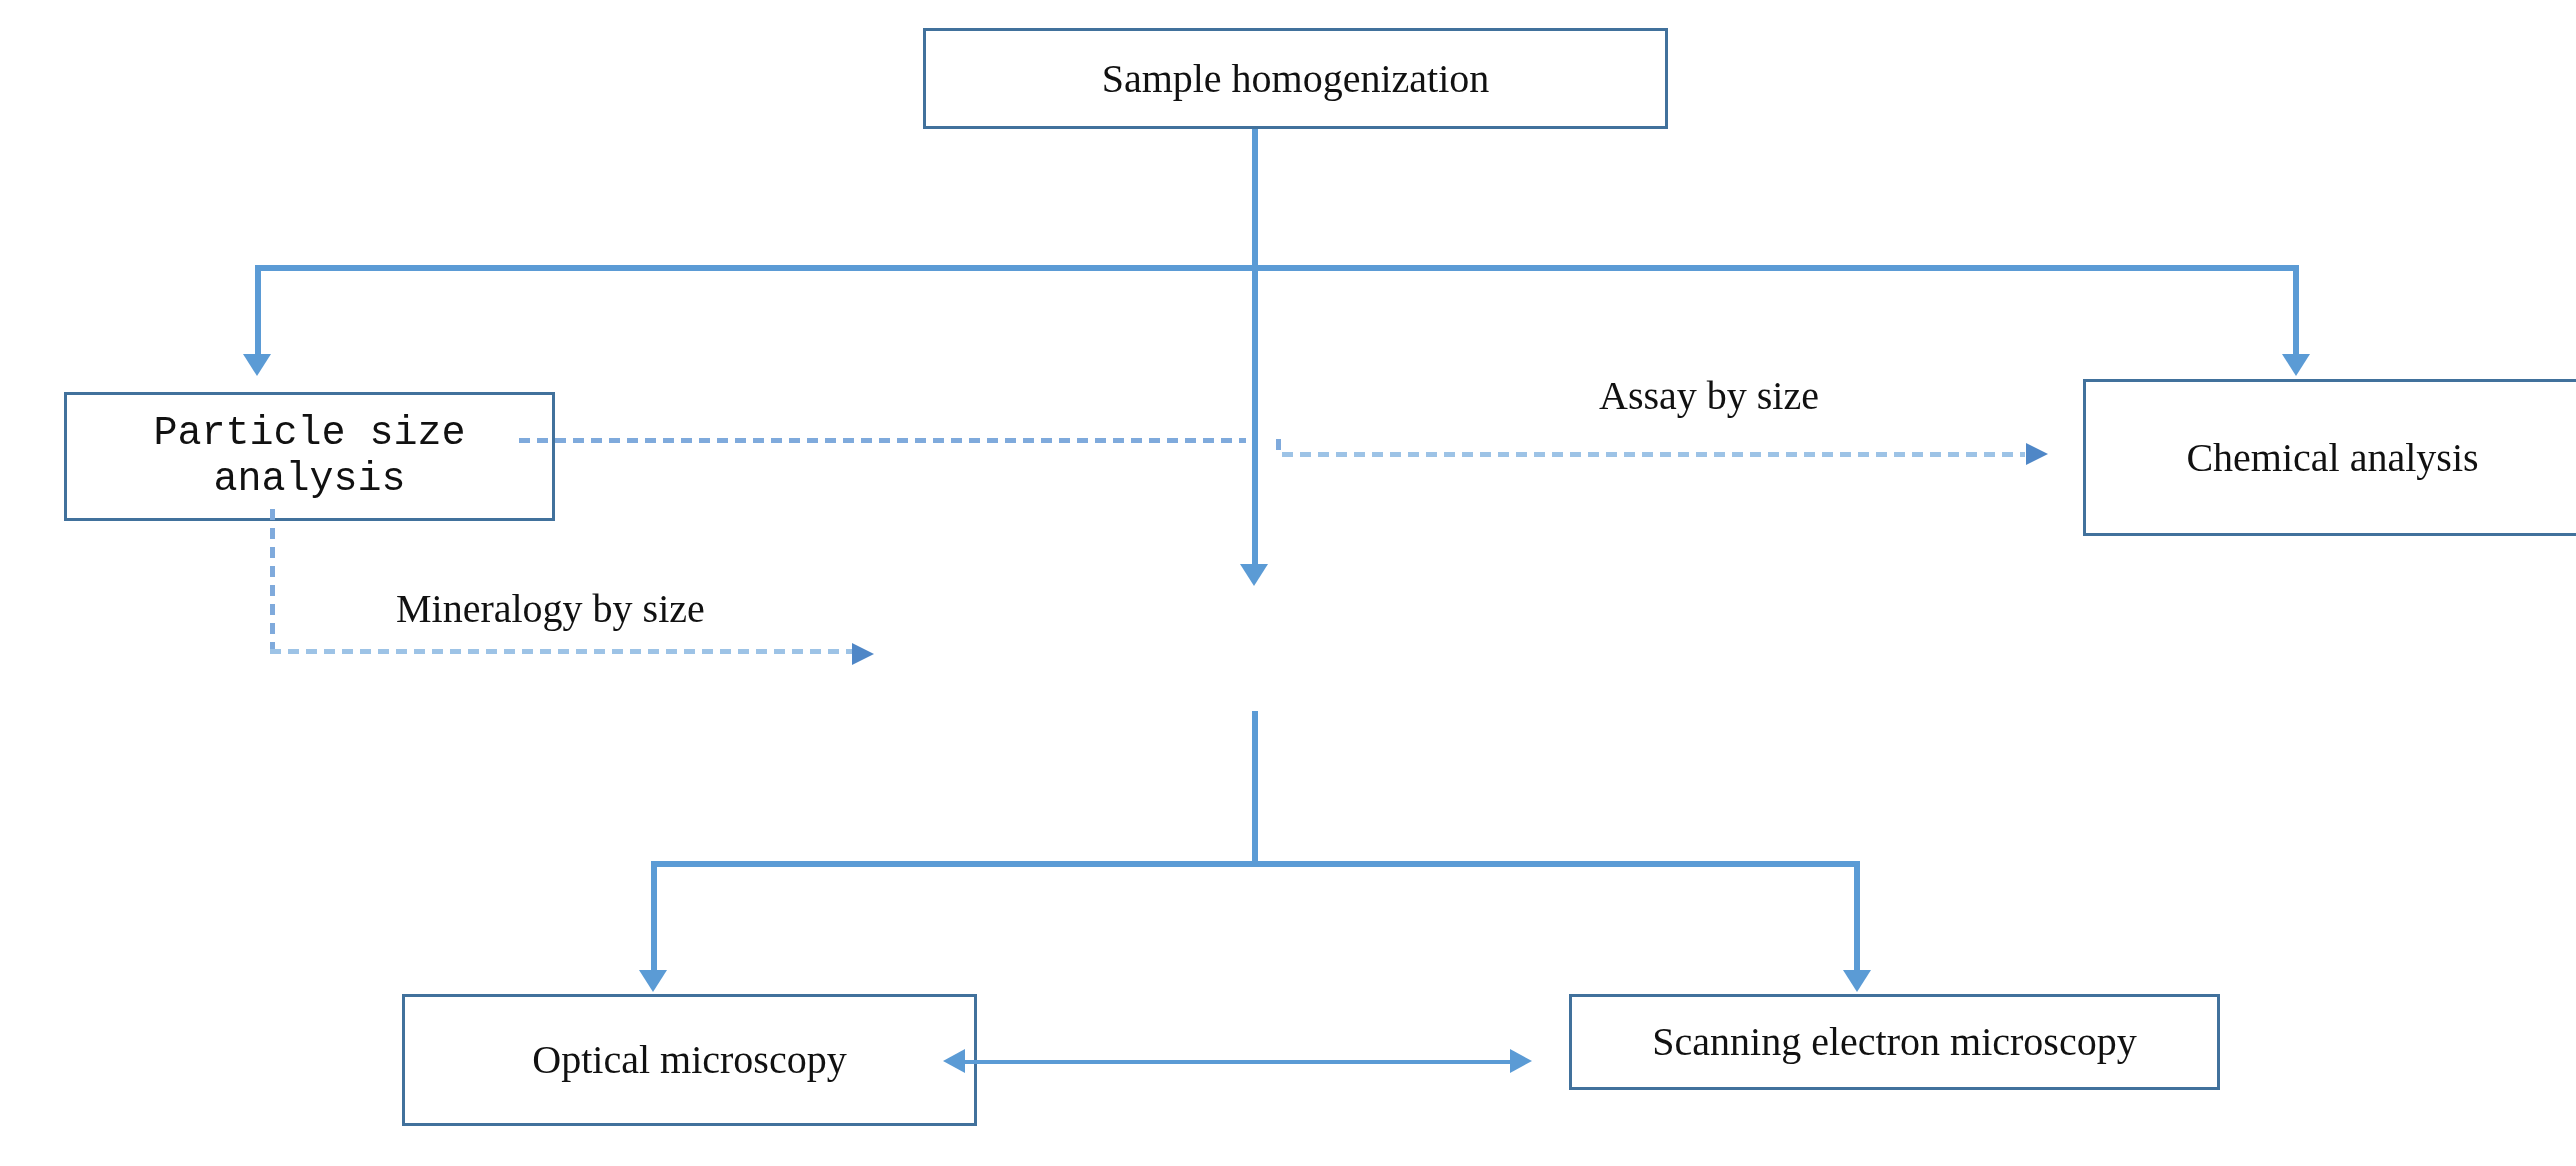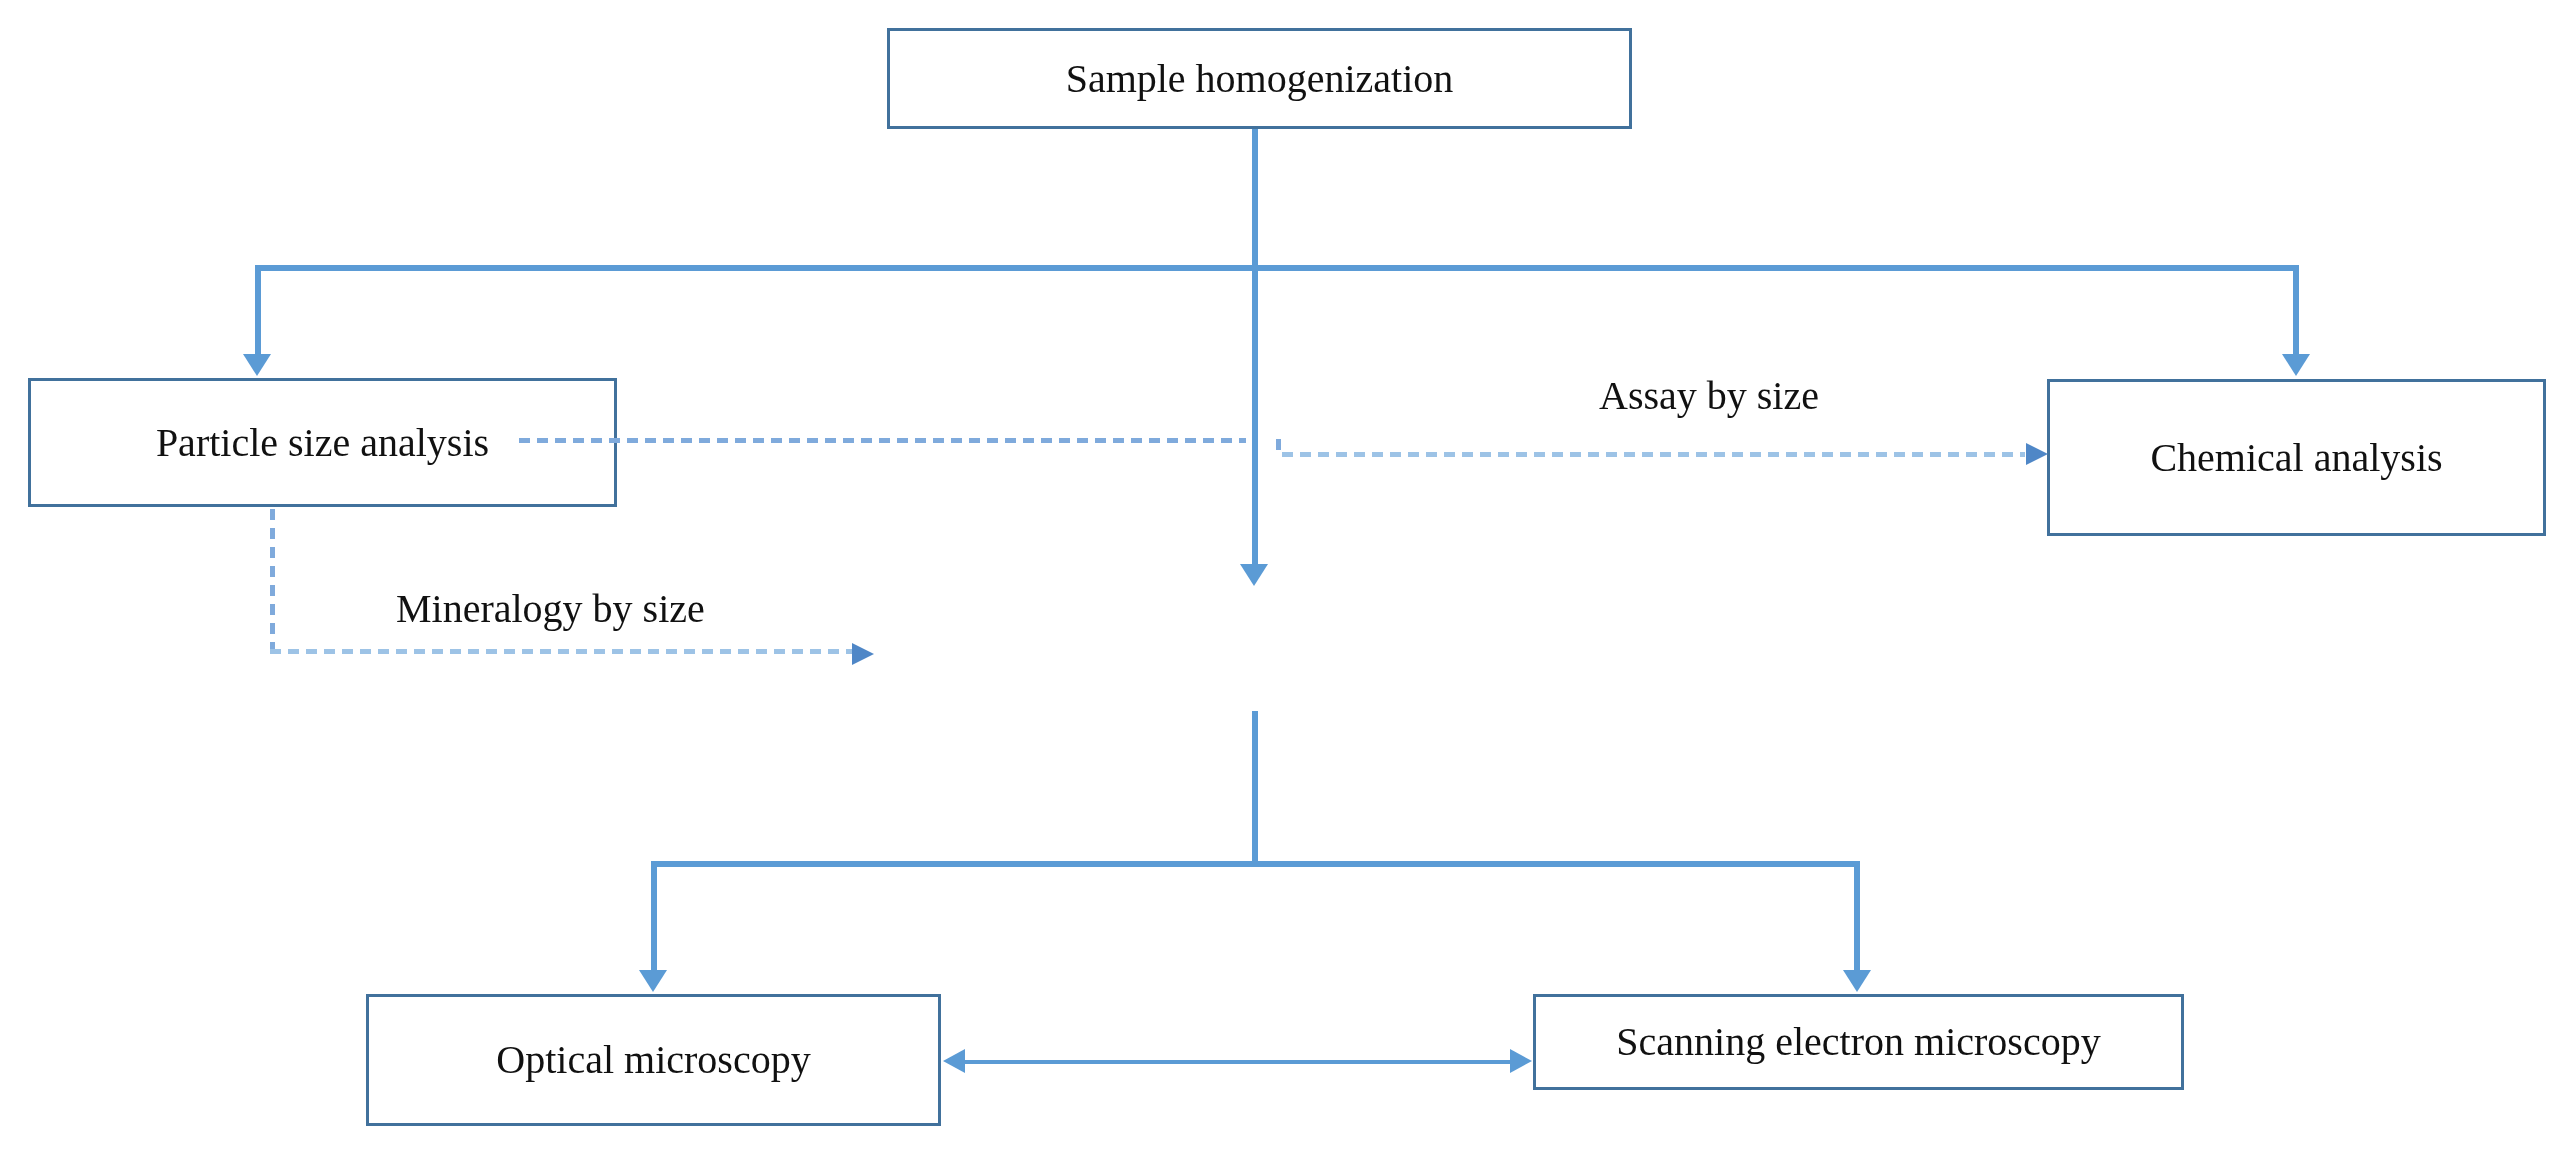--- a/index.html
+++ b/index.html
@@ -25,20 +25,21 @@
     box-sizing:border-box;
     background:#fff;
     border:3.3px solid var(--box-border);
     display:flex;
     flex-direction:column;
     align-items:center;
     justify-content:center;
     text-align:center;
     font-size:40px;
     line-height:1.15;
+    margin-left:36px;
   }
   .edge-label{
     position:absolute;
     font-size:40px;
     text-align:left;
     white-space:nowrap;
   }
   .hline{position:absolute;background:var(--arrow-solid);}
   .vline{position:absolute;background:var(--arrow-solid);}
   .hdash{
@@ -76,21 +77,21 @@
 </style>
 </head>
 <body>
 
 <div id="canvas">
 
   <div class="node" style="left:887px;top:28px;width:745px;height:101px;">
     <span>Sample homogenization</span>
   </div>
 
-  <div class="node" style="left:28px;top:378px;width:589px;height:129px;">
+  <div class="node" style="left:28px;top:392px;width:491px;height:129px;font-family:Liberation Mono, monospace;">
     <span>Particle size analysis</span>
   </div>
 
   <div class="node" style="left:2047px;top:379px;width:499px;height:157px;gap:21px;">
     <span>Chemical analysis</span>
   </div>
 
 
   <div class="node" style="left:366px;top:994px;width:575px;height:132px;">
     <span>Optical microscopy</span>

